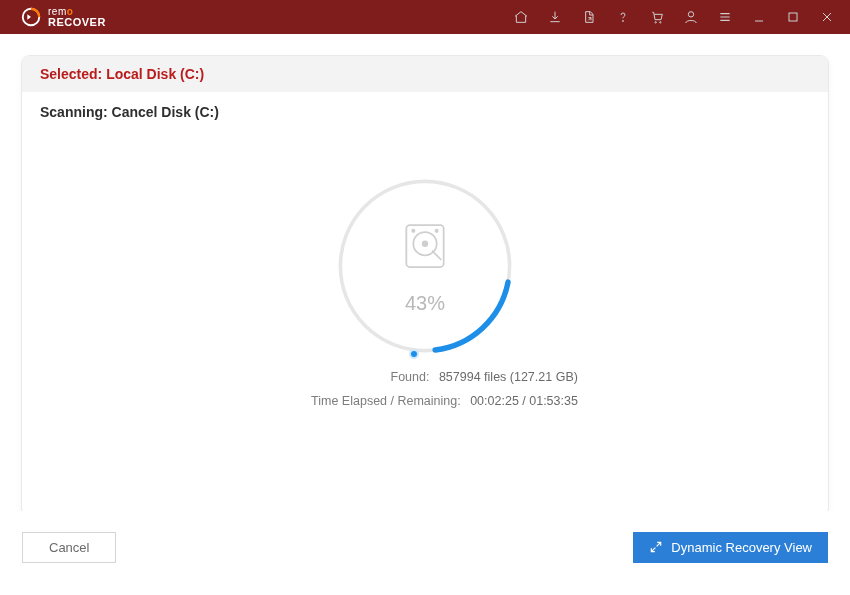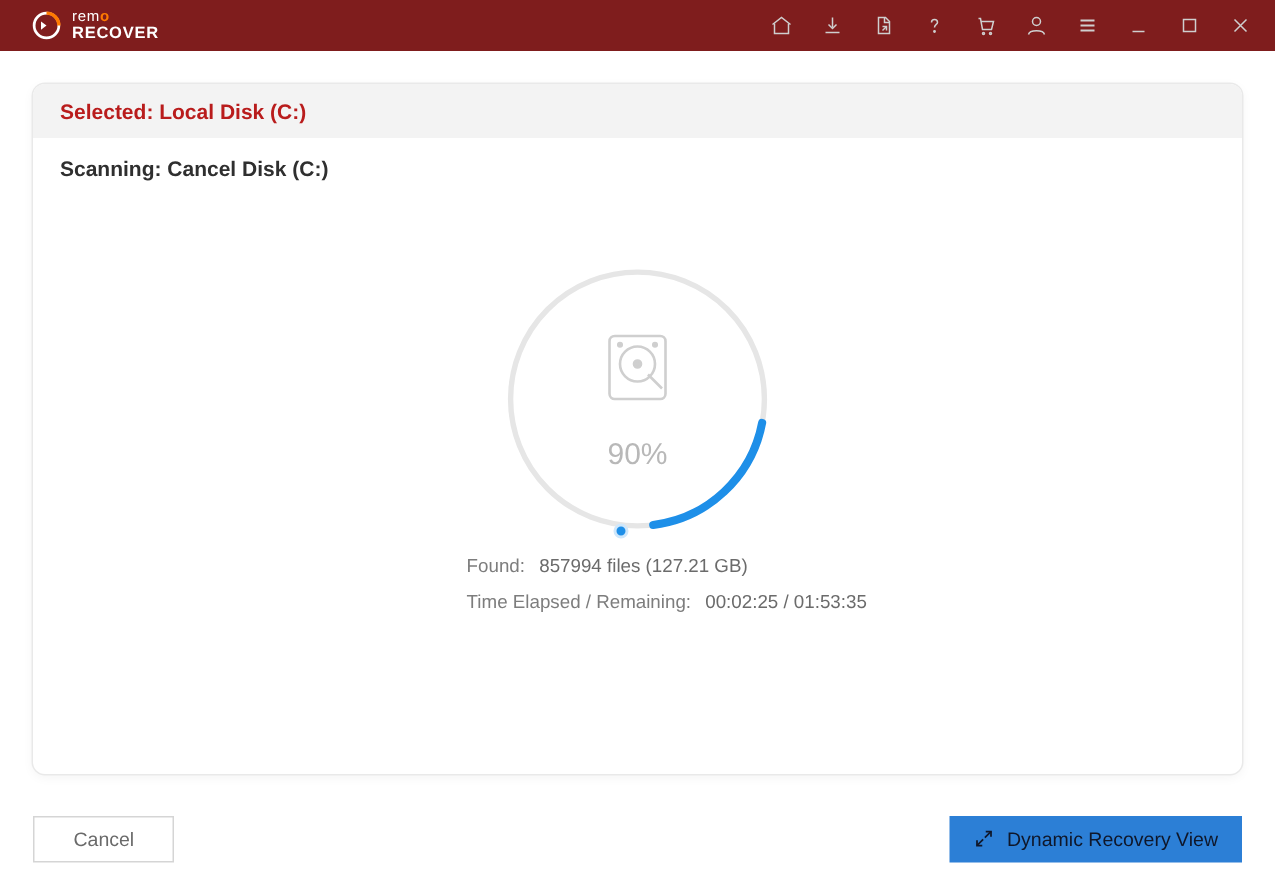--- a/index.html
+++ b/index.html
@@ -21,25 +21,25 @@
 .scan-body { flex:1; display:flex; flex-direction:column; align-items:center; justify-content:flex-start; padding-top:44px; }
 .ring-wrap { position:relative; width:180px; height:180px; }
 .ring-svg { width:180px; height:180px; transform:rotate(-90deg); }
 .ring-bg { fill:none; stroke:#e6e6e6; stroke-width:2; }
 .ring-fg { fill:none; stroke:#1e8fe8; stroke-width:3; stroke-linecap:round; }
 .ring-dot { position:absolute; width:10px; height:10px; background:#1e8fe8; border-radius:50%; border:2px solid #cfe7fb; transform:translate(-50%,-50%); }
 .ring-center { position:absolute; inset:0; display:flex; flex-direction:column; align-items:center; justify-content:center; gap:14px; }
 .hdd-icon { color:#cfcfcf; }
 .percent { color:#b8b8b8; font-size:20px; font-weight:500; }
 .scan-msg { margin-top:24px; font-size:15px; font-weight:600; color:#3a3a3a; }
-.scan-meta { margin-top:10px; font-size:12.5px; color:#7d7d7d; text-align:left; line-height:1.9;margin-left:39px; }
+.scan-meta { margin-top:10px; font-size:12.5px; color:#7d7d7d; text-align:right; line-height:1.9;margin-left:39px; }
 .meta-val { color:#6b6b6b; margin-left:6px; }
-.footer { position:fixed; bottom:0; left:0; right:0; height:72px; display:flex; align-items:center; justify-content:space-between; padding:0 22px; background:#fff; }
+.footer { position:fixed; bottom:12px; left:0; right:0; height:72px; display:flex; align-items:center; justify-content:space-between; padding:0 22px; background:#fff; }
 .btn-cancel { border:1px solid #d5d5d5; background:#fff; color:#6a6a6a; padding:7px 26px; font-size:13px; cursor:pointer; }
-.btn-drv { background:#2c7fd6; color:#0f172a; border:none; padding:8px 16px; font-size:13px; cursor:pointer; display:flex; align-items:center; gap:8px; }
+.btn-drv { background:#2c7fd6; color:#ffffff; border:none; padding:8px 16px; font-size:13px; cursor:pointer; display:flex; align-items:center; gap:8px; }
 .btn-drv svg { width:14px; height:14px; }
 </style>
 </head>
 <body>
 
 <div class="titlebar">
   <div class="logo-wrap">
     <span class="logo-icon">
       <svg viewBox="0 0 24 24">
           <circle cx="12" cy="12" r="9" fill="none" stroke="#fff" stroke-width="2"></circle>
@@ -132,21 +132,21 @@
           <div class="hdd-icon">
             <svg width="56" height="56" viewBox="0 0 48 48" fill="none" stroke="currentColor" stroke-width="1.5">
               <rect x="8" y="6" width="32" height="36" rx="3"></rect>
               <circle cx="24" cy="22" r="10"></circle>
               <circle cx="24" cy="22" r="2" fill="currentColor"></circle>
               <path d="M30 28l8 8"></path>
               <circle cx="14" cy="11" r="1" fill="currentColor"></circle>
               <circle cx="34" cy="11" r="1" fill="currentColor"></circle>
             </svg>
           </div>
-          <div class="percent">90%</div>
+          <div class="percent">43%</div>
         </div>
       </div>
       <div class="scan-meta">
         <div>
           <span>Found:</span>
           <span class="meta-val">857994 files (127.21 GB)</span>
         </div>
         <div>
           <span>Time Elapsed / Remaining:</span>
           <span class="meta-val">00:02:25 / 01:53:35</span>

